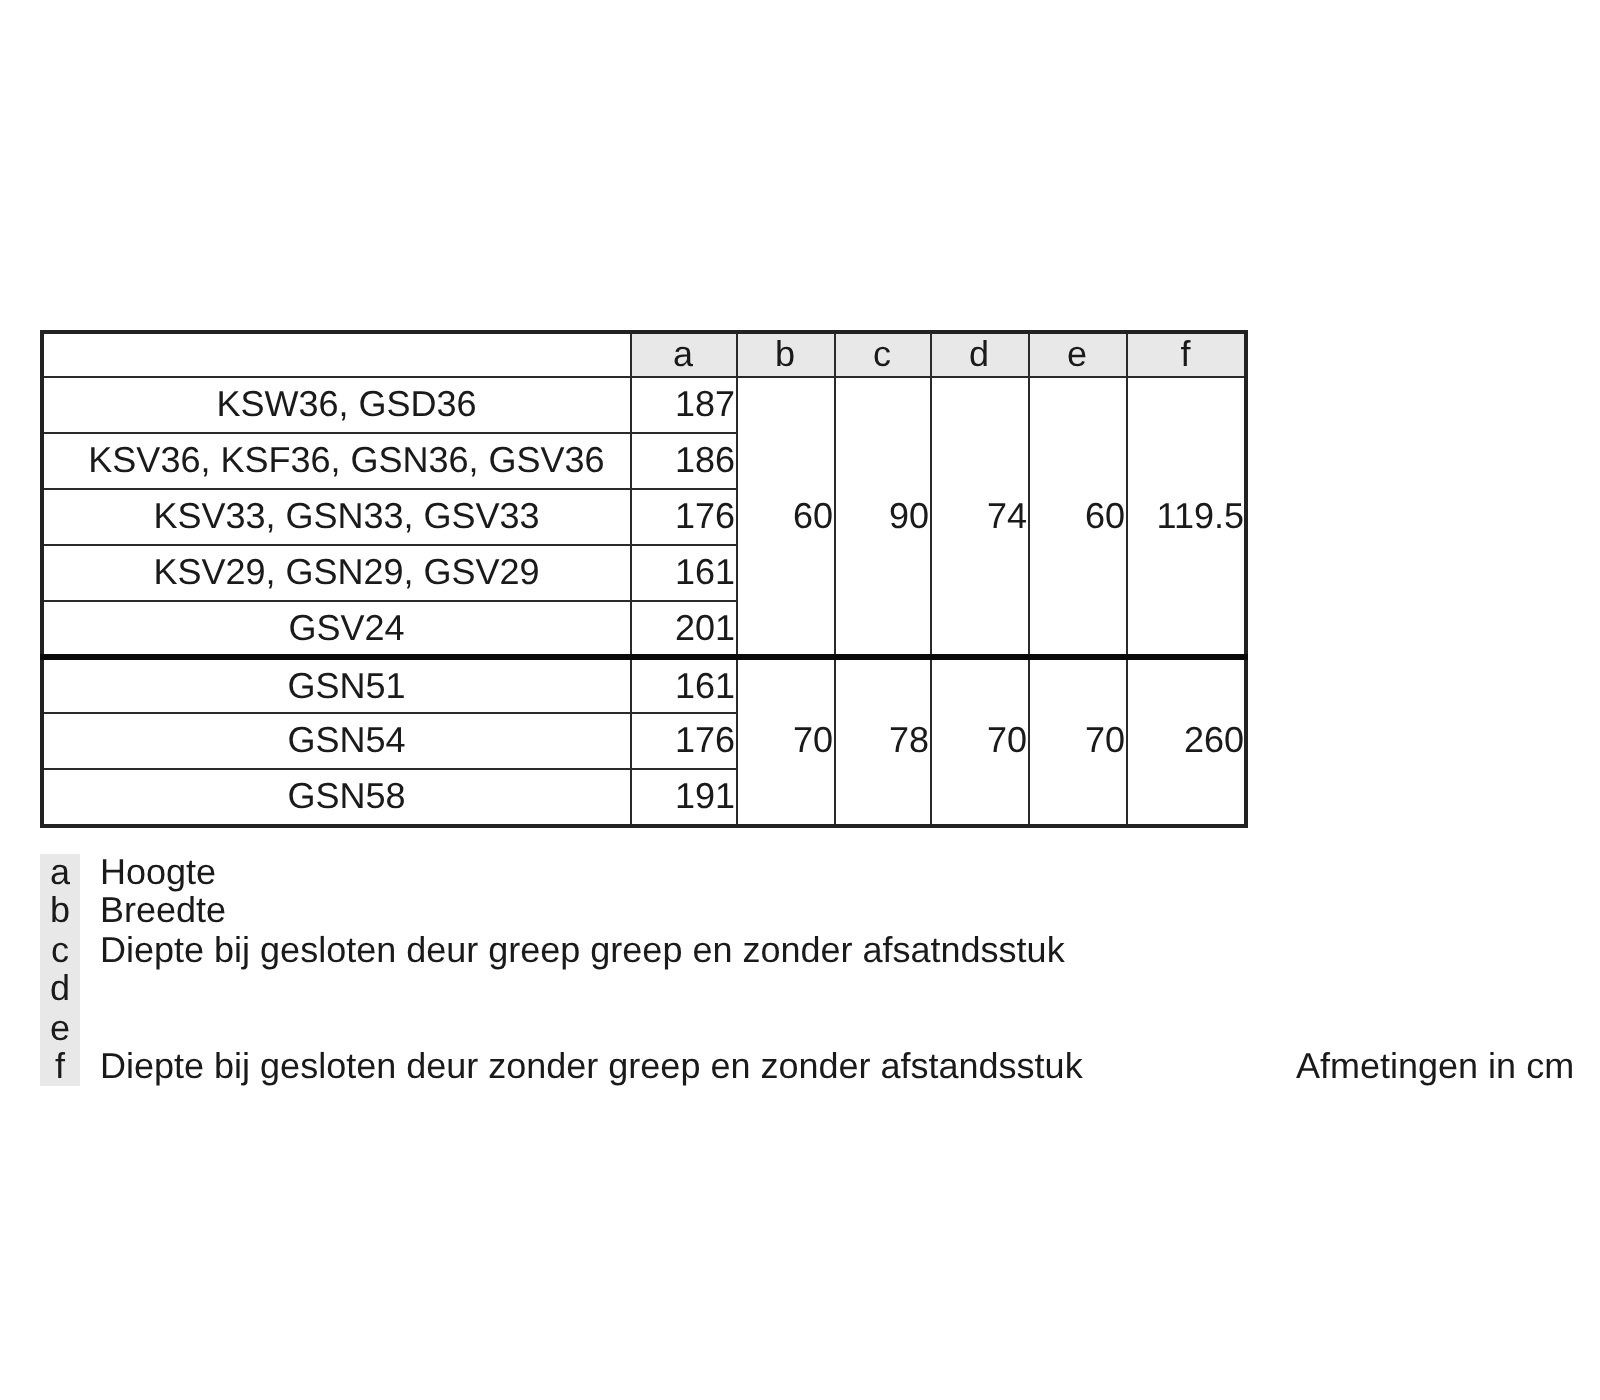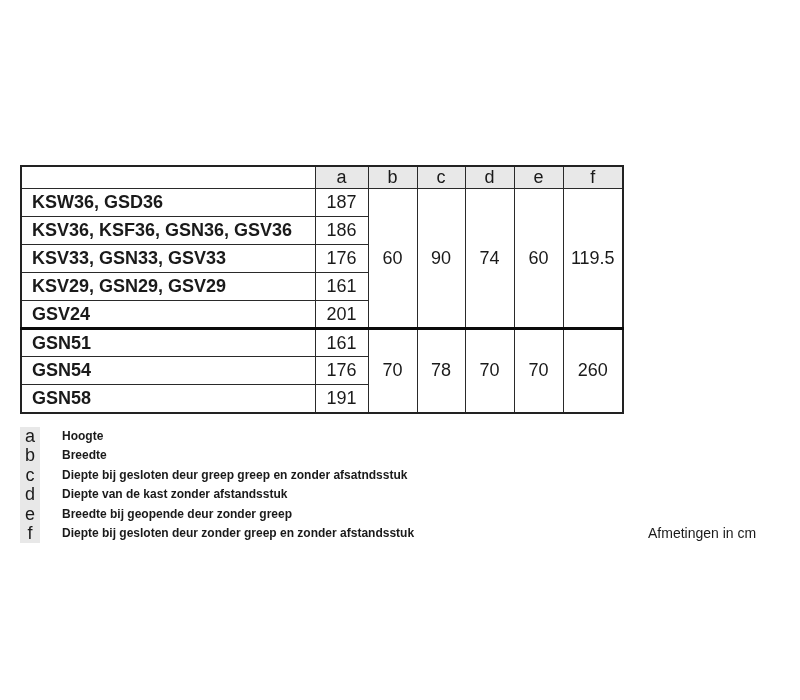--- a/index.html
+++ b/index.html
@@ -32,48 +32,47 @@
     white-space: nowrap;
   }
   .dim-table th {
     background: #e8e8e8;
     height: 22px;
     text-align: center;
     vertical-align: middle;
   }
   .dim-table th.corner { background: #ffffff; }
   .dim-table td { height: 28px; vertical-align: middle; }
-  .dim-table td.model { text-align: left; padding-left: 10px; font-weight: bold; }
-  .dim-table td.val { text-align: center; }
+  .dim-table td.model { text-align: center; padding-left: 10px; }
+  .dim-table td.val { text-align: right; }
   .dim-table tr.sep td { border-top: 3.5px solid #0a0a0a; }
 
   
   .legend { position: absolute; left: 20px; top: 427px; }
   .legend-item { display: flex; align-items: stretch; height: 19.4px; }
   .legend-key {
     width: 20px;
     background: #e8e8e8;
     text-align: center;
     font-size: 18px;
     line-height: 19.4px;
   }
   .legend-label {
-    margin-left: 22px;
-    font-size: 12px;
+    margin-left: 10px;
+    font-size: 18px;
     line-height: 19.4px;
     white-space: nowrap;
-    font-weight: bold;
   }
 
   
   .footnote {
     position: absolute;
     left: 648px;
     top: 523px;
-    font-size: 14px;
+    font-size: 18px;
     line-height: 21px;
     white-space: nowrap;
   }
 </style>
 </head>
 <body>
 
 <div class="canvas">
 
   <table class="dim-table">
@@ -151,25 +150,23 @@
     <div class="legend-item">
       <span class="legend-key">b</span>
       <span class="legend-label">Breedte</span>
     </div>
     <div class="legend-item">
       <span class="legend-key">c</span>
       <span class="legend-label">Diepte bij gesloten deur greep greep en zonder afsatndsstuk</span>
     </div>
     <div class="legend-item">
       <span class="legend-key">d</span>
-      <span class="legend-label">Diepte van de kast zonder afstandsstuk</span>
     </div>
     <div class="legend-item">
       <span class="legend-key">e</span>
-      <span class="legend-label">Breedte bij geopende deur zonder greep</span>
     </div>
     <div class="legend-item">
       <span class="legend-key">f</span>
       <span class="legend-label">Diepte bij gesloten deur zonder greep en zonder afstandsstuk</span>
     </div>
   </div>
 
   <div class="footnote">Afmetingen in cm</div>
 
 </div>

